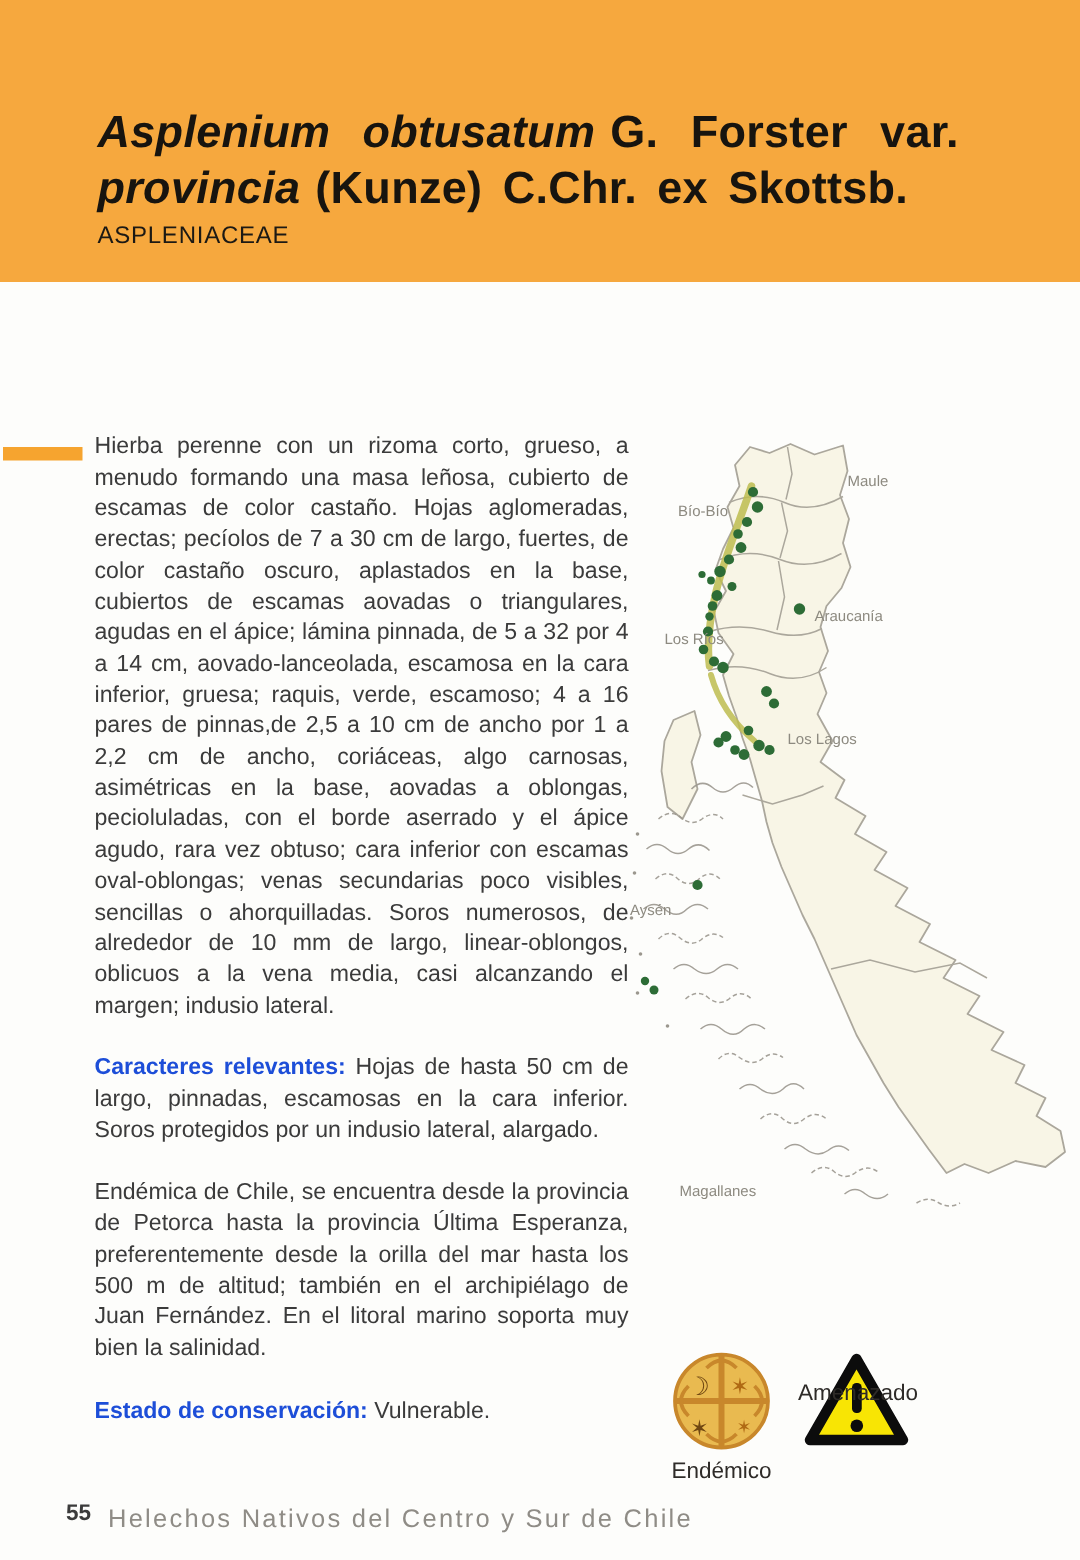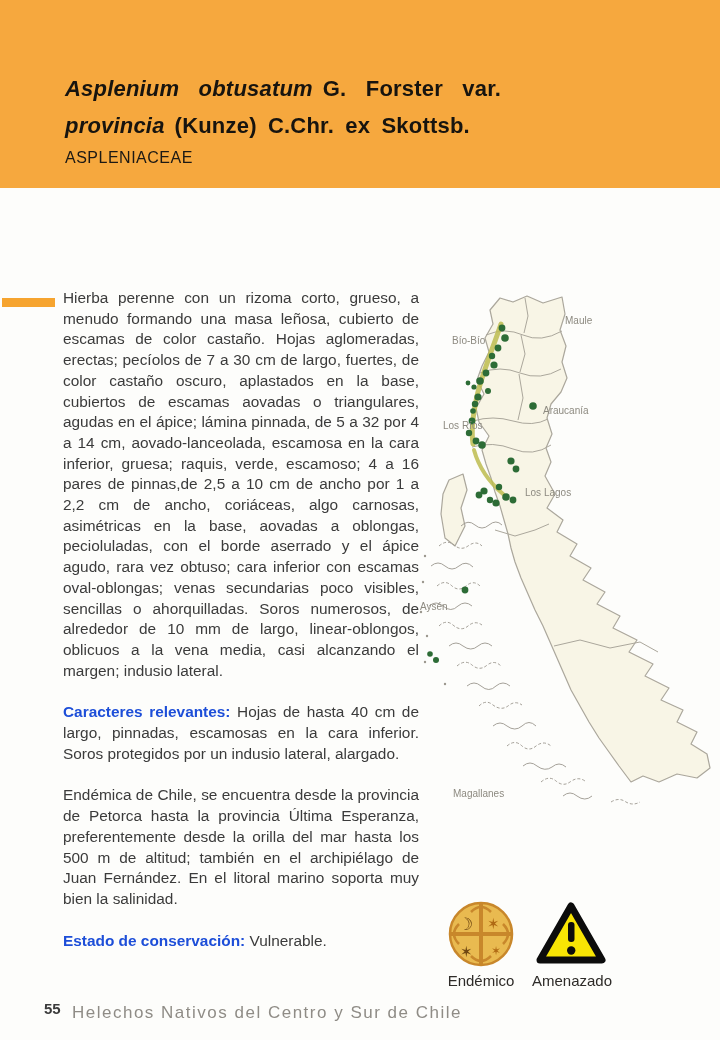--- a/index.html
+++ b/index.html
@@ -3,21 +3,21 @@
 <meta charset="utf-8">
 <style>
   html,body{margin:0;padding:0;}
   body{
     width:720px;height:1040px;position:relative;overflow:hidden;
     background:#FDFDFB;font-family:"Liberation Sans",sans-serif;
   }
   
   .band{position:absolute;left:0;top:0;width:720px;height:188px;background:#F6A83E;}
   .title{position:absolute;left:65px;top:70px;width:600px;color:#17140F;}
-  .tline{font-size:22px;line-height:37px;font-weight:700;letter-spacing:.2px;white-space:nowrap;}
+  .tline{font-size:30px;line-height:37px;font-weight:700;letter-spacing:.2px;white-space:nowrap;}
   .tline .it{font-style:italic;}
   .tline1{word-spacing:13px;}
   .tline2{word-spacing:5px;}
   .tline .rm{margin-left:10px;}
   .family{position:absolute;left:65px;top:149px;font-size:16px;letter-spacing:.5px;color:#1C1914;}
   
   .marker{position:absolute;left:2px;top:298px;width:53px;height:9px;background:#F6A42F;}
   
   .bodycol{
     position:absolute;left:63px;top:288px;width:356px;
@@ -49,21 +49,21 @@
 <div class="title">
   <div class="tline tline1"><span class="it">Asplenium obtusatum</span><span class="rm">G. Forster var.</span></div>
   <div class="tline tline2"><span class="it">provincia</span><span class="rm">(Kunze) C.Chr. ex Skottsb.</span></div>
 </div>
 <div class="family">ASPLENIACEAE</div>
 
 <div class="marker"></div>
 
 <div class="bodycol">
   <p>Hierba perenne con un rizoma corto, grueso, a menudo formando una masa leñosa, cubierto de escamas de color castaño. Hojas aglomeradas, erectas; pecíolos de 7 a 30 cm de largo, fuertes, de color castaño oscuro, aplastados en la base, cubiertos de escamas aovadas o triangulares, agudas en el ápice; lámina pinnada, de 5 a 32 por 4 a 14 cm, aovado-lanceolada, escamosa en la cara inferior, gruesa; raquis, verde, escamoso; 4 a 16 pares de pinnas,de 2,5 a 10 cm de ancho por 1 a 2,2 cm de ancho, coriáceas, algo carnosas, asimétricas en la base, aovadas a oblongas, pecioluladas, con el borde aserrado y el ápice agudo, rara vez obtuso; cara inferior con escamas oval-oblongas; venas secundarias poco visibles, sencillas o ahorquilladas. Soros numerosos, de alrededor de 10 mm de largo, linear-oblongos, oblicuos a la vena media, casi alcanzando el margen; indusio lateral.</p>
-  <p><b>Caracteres relevantes:</b><span> Hojas de hasta 40 cm de largo, pinnadas, escamosas en la cara inferior. Soros protegidos por un indusio lateral, alargado.</span></p>
+  <p><b>Caracteres relevantes:</b><span> Hojas de hasta 50 cm de largo, pinnadas, escamosas en la cara inferior. Soros protegidos por un indusio lateral, alargado.</span></p>
   <p>Endémica de Chile, se encuentra desde la provincia de Petorca hasta la provincia Última Esperanza, preferentemente desde la orilla del mar hasta los 500 m de altitud; también en el archipiélago de Juan Fernández. En el litoral marino soporta muy bien la salinidad.</p>
   <p><b>Estado de conservación:</b><span> Vulnerable.</span></p>
 </div>
 
 <div class="map">
   <svg width="300" height="524" viewBox="0 0 300 524">
 
     <path class="land" d="M85,4 L98,8 L112,2 L128,9 L147,3
       L150,20 L145,36 L151,52 L147,68 L152,84 L146,98 L136,110 L132,124 L137,140 L131,154 L136,168 L130,182 L140,200 L132,214
       L148,226 L142,238 L162,250 L155,262 L176,274 L168,286 L190,298 L182,310 L205,322 L198,334 L222,346 L214,358 L238,370
@@ -176,16 +176,16 @@
 </div>
 <div class="badge-label" style="left:432px;top:972px;width:98px;">Endémico</div>
 
 <div class="badge" style="left:535px;top:899px;width:72px;height:72px;">
   <svg width="72" height="72" viewBox="0 0 72 72">
     <path d="M36,7 L67,61 L5,61 Z" fill="#F8E504" stroke="#0C0C0C" stroke-width="7" stroke-linejoin="round"></path>
     <rect x="33" y="23" width="6.5" height="20" rx="3" fill="#0C0C0C"></rect>
     <circle cx="36.2" cy="51.5" r="4.2" fill="#0C0C0C"></circle>
   </svg>
 </div>
-<div class="badge-label" style="left:522px;top:972px;width:100px;">Amenazado</div>
+<div class="badge-label" style="left:522px;top:920px;width:100px;">Amenazado</div>
 
 <div class="pageno">55</div>
 <div class="booktitle">Helechos Nativos del Centro y Sur de Chile</div>
 
 </body></html>

